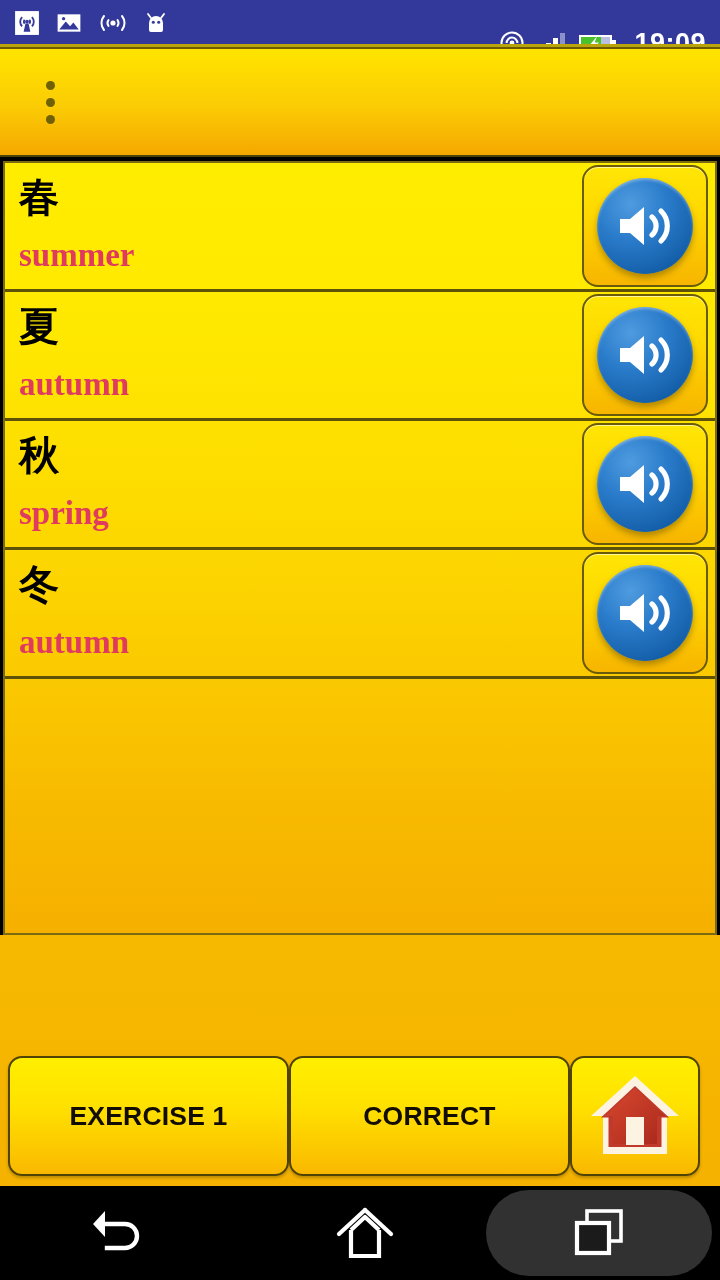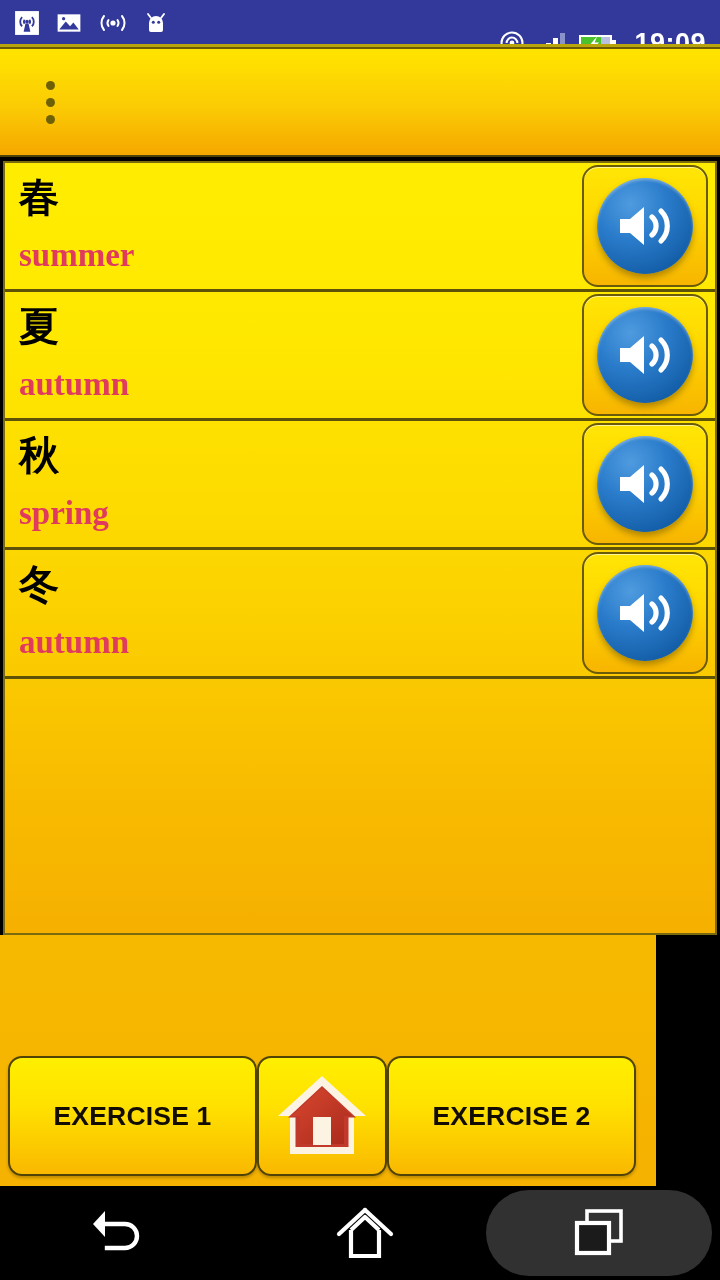--- a/index.html
+++ b/index.html
@@ -91,21 +91,21 @@
   .spk-circle{
     width:96px; height:96px; border-radius:50%;
     background:radial-gradient(circle at 35% 27%, #4f9bdf 0%, #2a7ccb 38%, #145ea8 78%, #0d4c8c 100%);
     box-shadow:0 4px 6px rgba(90,70,0,.45), inset 0 2px 3px rgba(255,255,255,.35);
     display:flex; align-items:center; justify-content:center;
   }
   .filler{ width:100%; flex:1; }
 
   
   .btnbar{
-    position:absolute; left:0; top:935px; width:656px; height:251px;
+    position:absolute; left:0; top:935px; width:720px; height:251px;
     background:linear-gradient(to bottom,#f7b900 0%,#f5b200 100%);
     display:flex; align-items:flex-end; justify-content:space-between;
     padding:0 20px 10px 8px; 
   }
   .bbtn{
     flex:1; height:120px;
     border:2px solid #4f4305; border-radius:14px;
     background:linear-gradient(to bottom,#ffef00 0%,#ffe100 42%,#fcc800 78%,#f9b800 100%);
     display:flex; align-items:center; justify-content:center;
     cursor:pointer;
@@ -284,37 +284,37 @@
       </div>
     </div>
 
     <div class="filler"></div>
   </div>
 
   <div class="btnbar">
     <div class="bbtn">
       <span>EXERCISE 1</span>
     </div>
+    <div class="bbtn">
+      <span>CORRECT</span>
+    </div>
     <div class="bbtn home">
       <svg width="96" height="92" viewBox="0 0 96 92">
         <path d="M48 6 L92 46 L80 46 L80 84 L16 84 L16 46 L4 46 Z" fill="#fdf3e2"></path>
         <path d="M48 16 L82 47.5 L74.5 47.5 L74.5 77 L21.5 77 L21.5 47.5 L14 47.5 Z" fill="#c0392b"></path>
         <path d="M48 18 L78 46 L70 46 L70 74 L26 74 L26 46 L18 46 Z" fill="url(#hg)"></path>
         <defs>
           <linearGradient id="hg" x1="0" y1="0" x2="1" y2="1">
             <stop offset="0%" stop-color="#d9482f"></stop>
             <stop offset="100%" stop-color="#a8291c"></stop>
           </linearGradient>
         </defs>
         <rect x="39" y="47" width="18" height="28" fill="#fdf3e2"></rect>
       </svg>
     </div>
-    <div class="bbtn">
-      <span>EXERCISE 2</span>
-    </div>
   </div>
 
   <div class="navbar">
     <div class="navcell">
       <svg width="62" height="56" viewBox="0 0 62 56">
         <path d="M14 14 L14 6 L2 19 L14 32 L14 24" fill="#fff"></path>
         <path d="M13 19 H34 a12 12 0 0 1 0 24 H16" fill="none" stroke="#fff" stroke-width="4.4" stroke-linecap="square"></path>
       </svg>
     </div>
     <div class="navcell">

